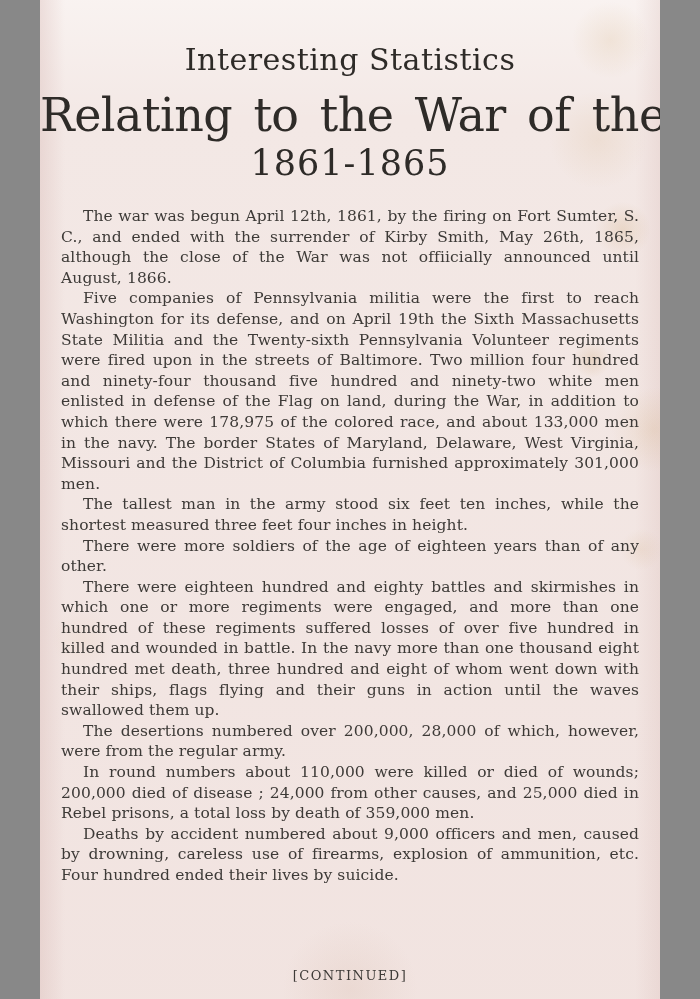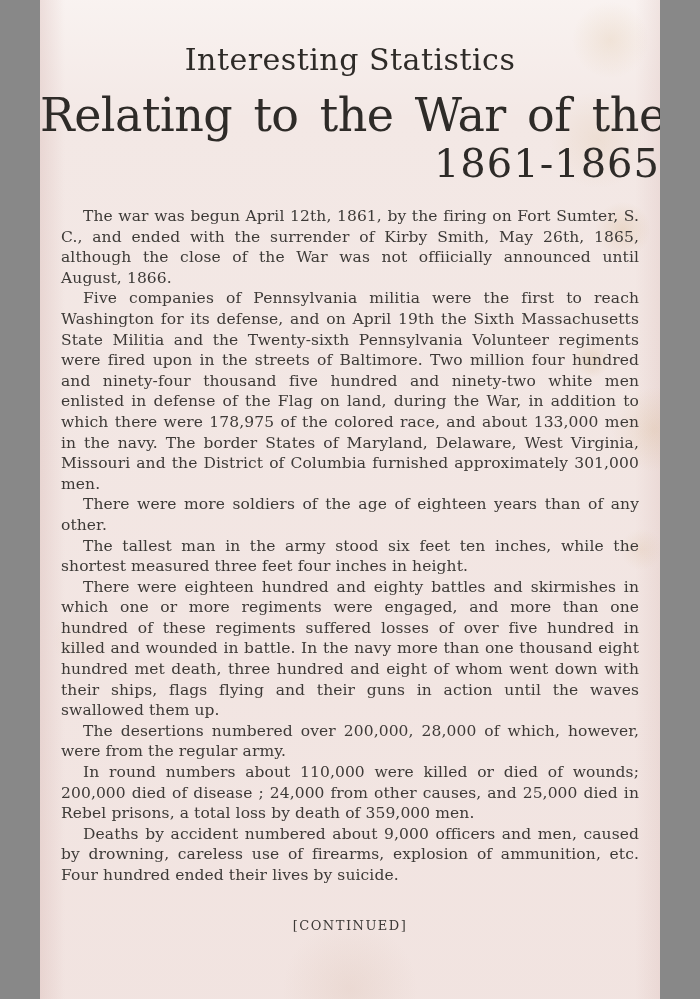--- a/index.html
+++ b/index.html
@@ -47,65 +47,64 @@
     margin: 12px 0 0 0;
     font-size: 46px;
     font-weight: normal;
     line-height: 46px;
     letter-spacing: -0.5px;
     word-spacing: 7px;
     white-space: nowrap;
   }
   .title-3 {
     margin: 2px 0 0 0;
-    font-size: 40px;
+    font-size: 35px;
     font-weight: normal;
     line-height: 46px;
     letter-spacing: 1px;
-    text-align: right;
   }
   .body-text {
     margin: 20px auto 0 auto;
     width: 578px;
     font-size: 15.5px;
     line-height: 20.6px;
     letter-spacing: 0.1px;
     text-align: justify;
   }
   .body-text p {
     margin: 0;
     text-indent: 22px;
   }
   .continued {
     position: absolute;
     left: 0;
     right: 0;
-    top: 918px;
+    top: 968px;
     text-align: center;
     font-size: 13px;
     letter-spacing: 1.5px;
     color: #3d3a37;
   }
 </style>
 </head>
 <body>
 
 <div class="page">
 
   <div class="header">
     <h2 class="title-1">Interesting Statistics</h2>
     <h1 class="title-2">Relating to the War of the Rebellion</h1>
     <h1 class="title-3">1861-1865</h1>
   </div>
 
   <div class="body-text">
     <p>The war was begun April 12th, 1861, by the firing on Fort Sumter, S. C., and ended with the surrender of Kirby Smith, May 26th, 1865, although the close of the War was not offiicially announced until August, 1866.</p>
     <p>Five companies of Pennsylvania militia were the first to reach Washington for its defense, and on April 19th the Sixth Massachusetts State Militia and the Twenty-sixth Pennsylvania Volunteer regiments were fired upon in the streets of Baltimore. Two million four hundred and ninety-four thousand five hundred and ninety-two white men enlisted in defense of the Flag on land, during the War, in addition to which there were 178,975 of the colored race, and about 133,000 men in the navy. The border States of Maryland, Delaware, West Virginia, Missouri and the District of Columbia furnished approximately 301,000 men.</p>
+    <p>The tallest man in the army stood six feet ten inches, while the shortest measured three feet four inches in height.</p>
     <p>There were more soldiers of the age of eighteen years than of any other.</p>
-    <p>The tallest man in the army stood six feet ten inches, while the shortest measured three feet four inches in height.</p>
     <p>There were eighteen hundred and eighty battles and skirmishes in which one or more regiments were engaged, and more than one hundred of these regiments suffered losses of over five hundred in killed and wounded in battle. In the navy more than one thousand eight hundred met death, three hundred and eight of whom went down with their ships, flags flying and their guns in action until the waves swallowed them up.</p>
     <p>The desertions numbered over 200,000, 28,000 of which, however, were from the regular army.</p>
     <p>In round numbers about 110,000 were killed or died of wounds; 200,000 died of disease ; 24,000 from other causes, and 25,000 died in Rebel prisons, a total loss by death of 359,000 men.</p>
     <p>Deaths by accident numbered about 9,000 officers and men, caused by drowning, careless use of firearms, explosion of ammunition, etc. Four hundred ended their lives by suicide.</p>
   </div>
 
   <div class="continued">[CONTINUED]</div>
 
 </div>
 

